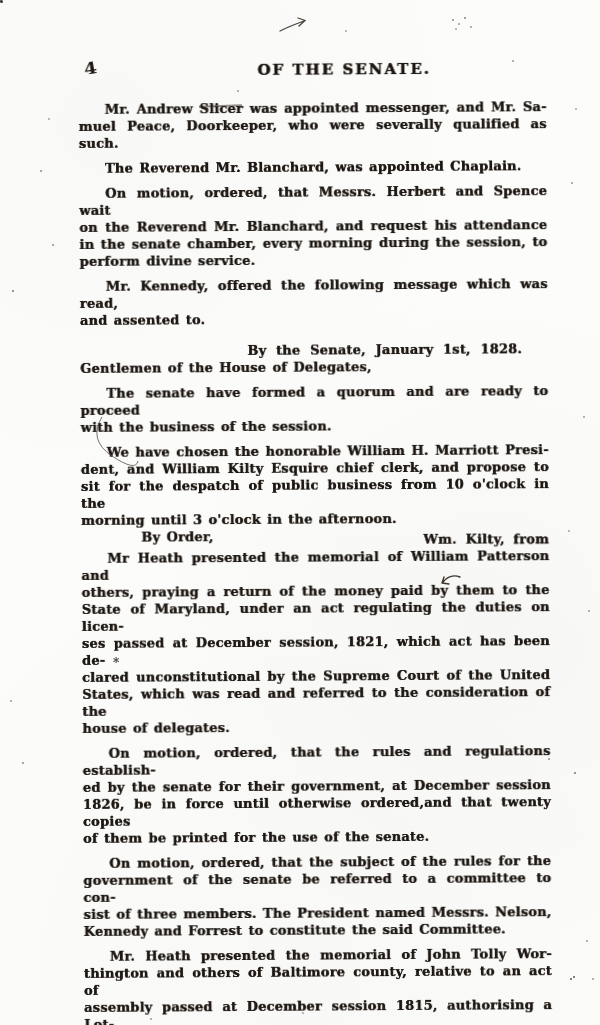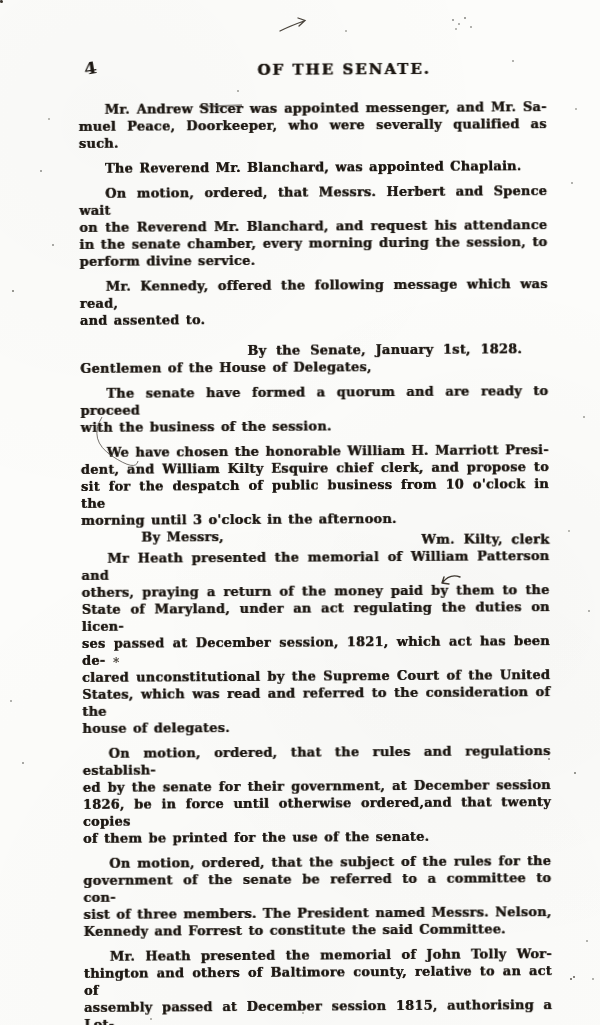--- a/index.html
+++ b/index.html
@@ -95,22 +95,22 @@
       <div class="ln dateline">By the Senate, January 1st, 1828.</div>
       <div class="ln">Gentlemen of the House of Delegates,</div>
       <div class="ln ind full gap">The senate have formed a quorum and are ready to proceed</div>
       <div class="ln">with the business of the session.</div>
       <div class="ln ind full gap">We have chosen the honorable William H. Marriott Presi-</div>
       <div class="ln full">dent, and William Kilty Esquire chief clerk, and propose to</div>
       <div class="ln full">sit for the despatch of public business from 10 o'clock in the</div>
       <div class="ln">morning until 3 o'clock in the afternoon.</div>
 
       <div class="ln byorder">
-        <span class="left">By Messrs,</span>
-        <span class="right">Wm. Kilty, clerk</span>
+        <span class="left">By Order,</span>
+        <span class="right">Wm. Kilty, from</span>
       </div>
 
       <div class="ln ind full g4">Mr Heath presented the memorial of William Patterson and</div>
       <div class="ln full">others, praying a return of the money paid by them to the</div>
       <div class="ln full">State of Maryland, under an act regulating the duties on licen-</div>
       <div class="ln full">ses passed at December session, 1821, which act has been de-</div>
       <div class="ln full">clared unconstitutional by the Supreme Court of the United</div>
       <div class="ln full">States, which was read and referred to the consideration of the</div>
       <div class="ln">house of delegates.</div>
       <div class="ln ind full gap">On motion, ordered, that the rules and regulations establish-</div>

